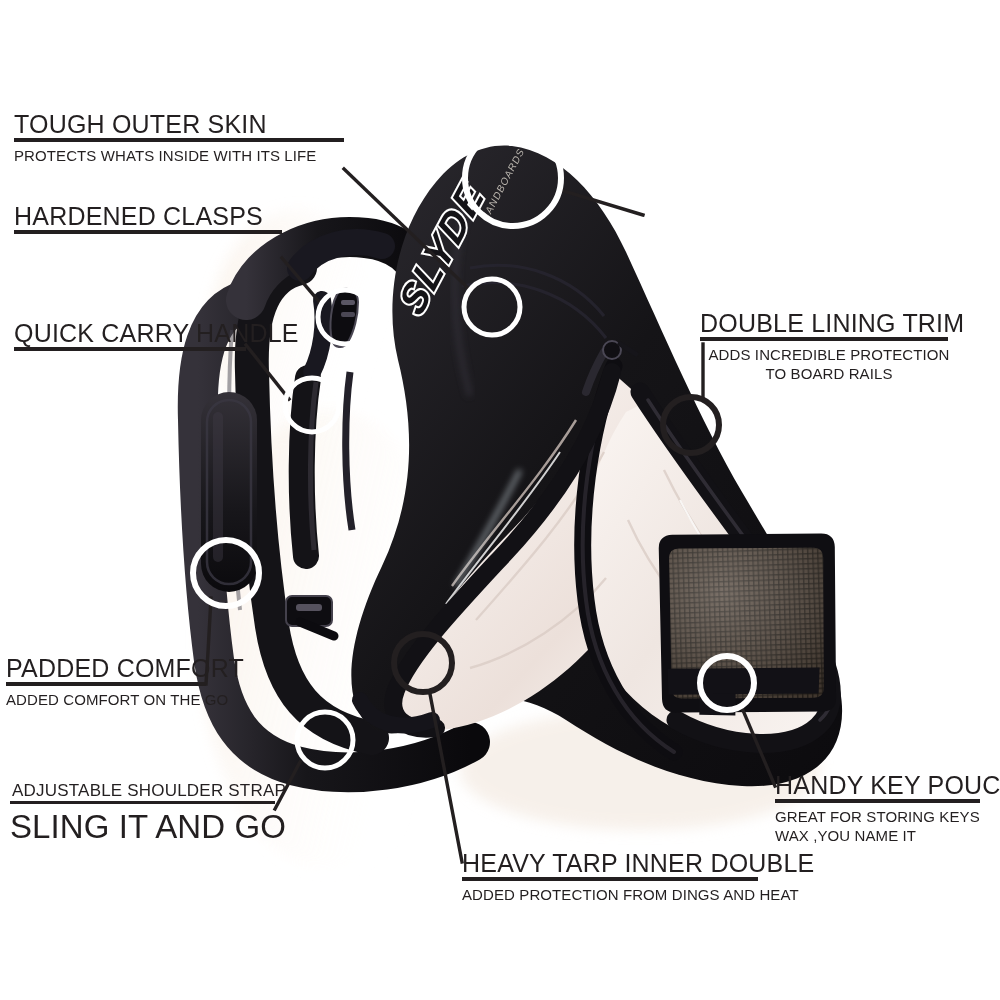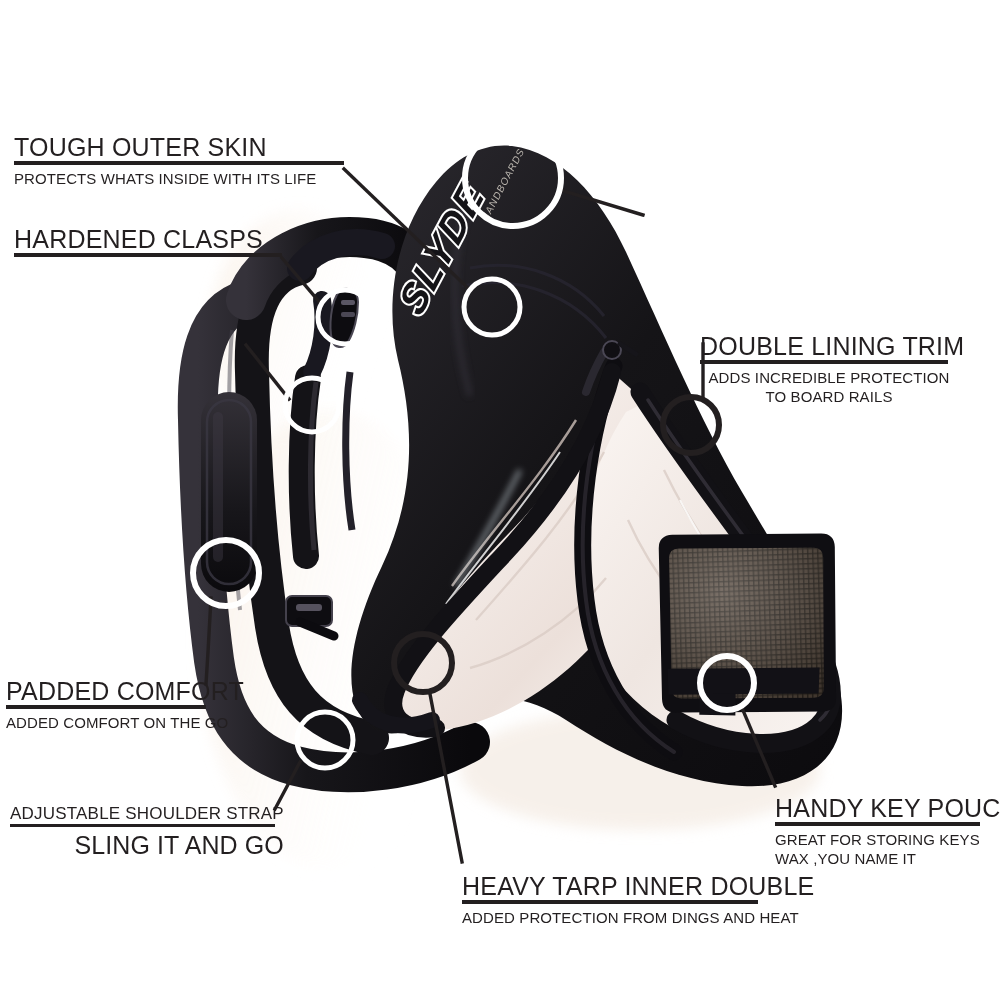--- a/index.html
+++ b/index.html
@@ -10,31 +10,31 @@
     overflow:hidden;
     position:relative;
   }
   #stage{position:absolute;left:0;top:0;width:1000px;height:1000px;background:#fff;}
 
   
   .photo{position:absolute;left:0;top:0;width:1000px;height:1000px;}
   .photo svg{position:absolute;left:0;top:0;}
 
   
-  .callout{position:absolute;margin-top:23px;}
+  .callout{position:absolute;}
   .callout .title{
     font-size:25px;letter-spacing:.2px;line-height:1.05;white-space:nowrap;color:#231f20;
   }
   .callout .rule{height:4px;background:#231f20;margin-top:1px;}
   .callout .sub{
     font-size:15px;line-height:1.28;letter-spacing:.1px;color:#231f20;margin-top:4px;white-space:nowrap;
   }
   .callout.small .title{font-size:17px;}
   .callout.small .rule{height:3px;}
-  .callout.small .sub{font-size:25px;margin-top:2px;}
+  .callout.small .sub{font-size:33px;margin-top:2px;}
 
   
   #c-tough     {left:14px; top:111px;}
   #c-tough .rule{width:330px;}
   #c-clasps    {left:14px; top:203px;}
   #c-clasps .rule{width:268px;}
   #c-handle    {left:14px; top:320px;}
   #c-handle .rule{width:232px;}
   #c-padded    {left:6px;  top:655px;}
   #c-padded .rule{width:200px;}
@@ -289,20 +289,24 @@
     <div class="title">TOUGH OUTER SKIN</div>
     <div class="rule"></div>
     <div class="sub">PROTECTS WHATS INSIDE WITH ITS LIFE</div>
   </div>
 
   <div class="callout" id="c-clasps">
     <div class="title">HARDENED CLASPS</div>
     <div class="rule"></div>
   </div>
 
+  <div class="callout" id="c-handle">
+    <div class="title">QUICK CARRY HANDLE</div>
+    <div class="rule"></div>
+  </div>
 
   <div class="callout" id="c-padded">
     <div class="title">PADDED COMFORT</div>
     <div class="rule"></div>
     <div class="sub">ADDED COMFORT ON THE GO</div>
   </div>
 
   <div class="callout small" id="c-adjust">
     <div class="title">ADJUSTABLE SHOULDER STRAP</div>
     <div class="rule"></div>

